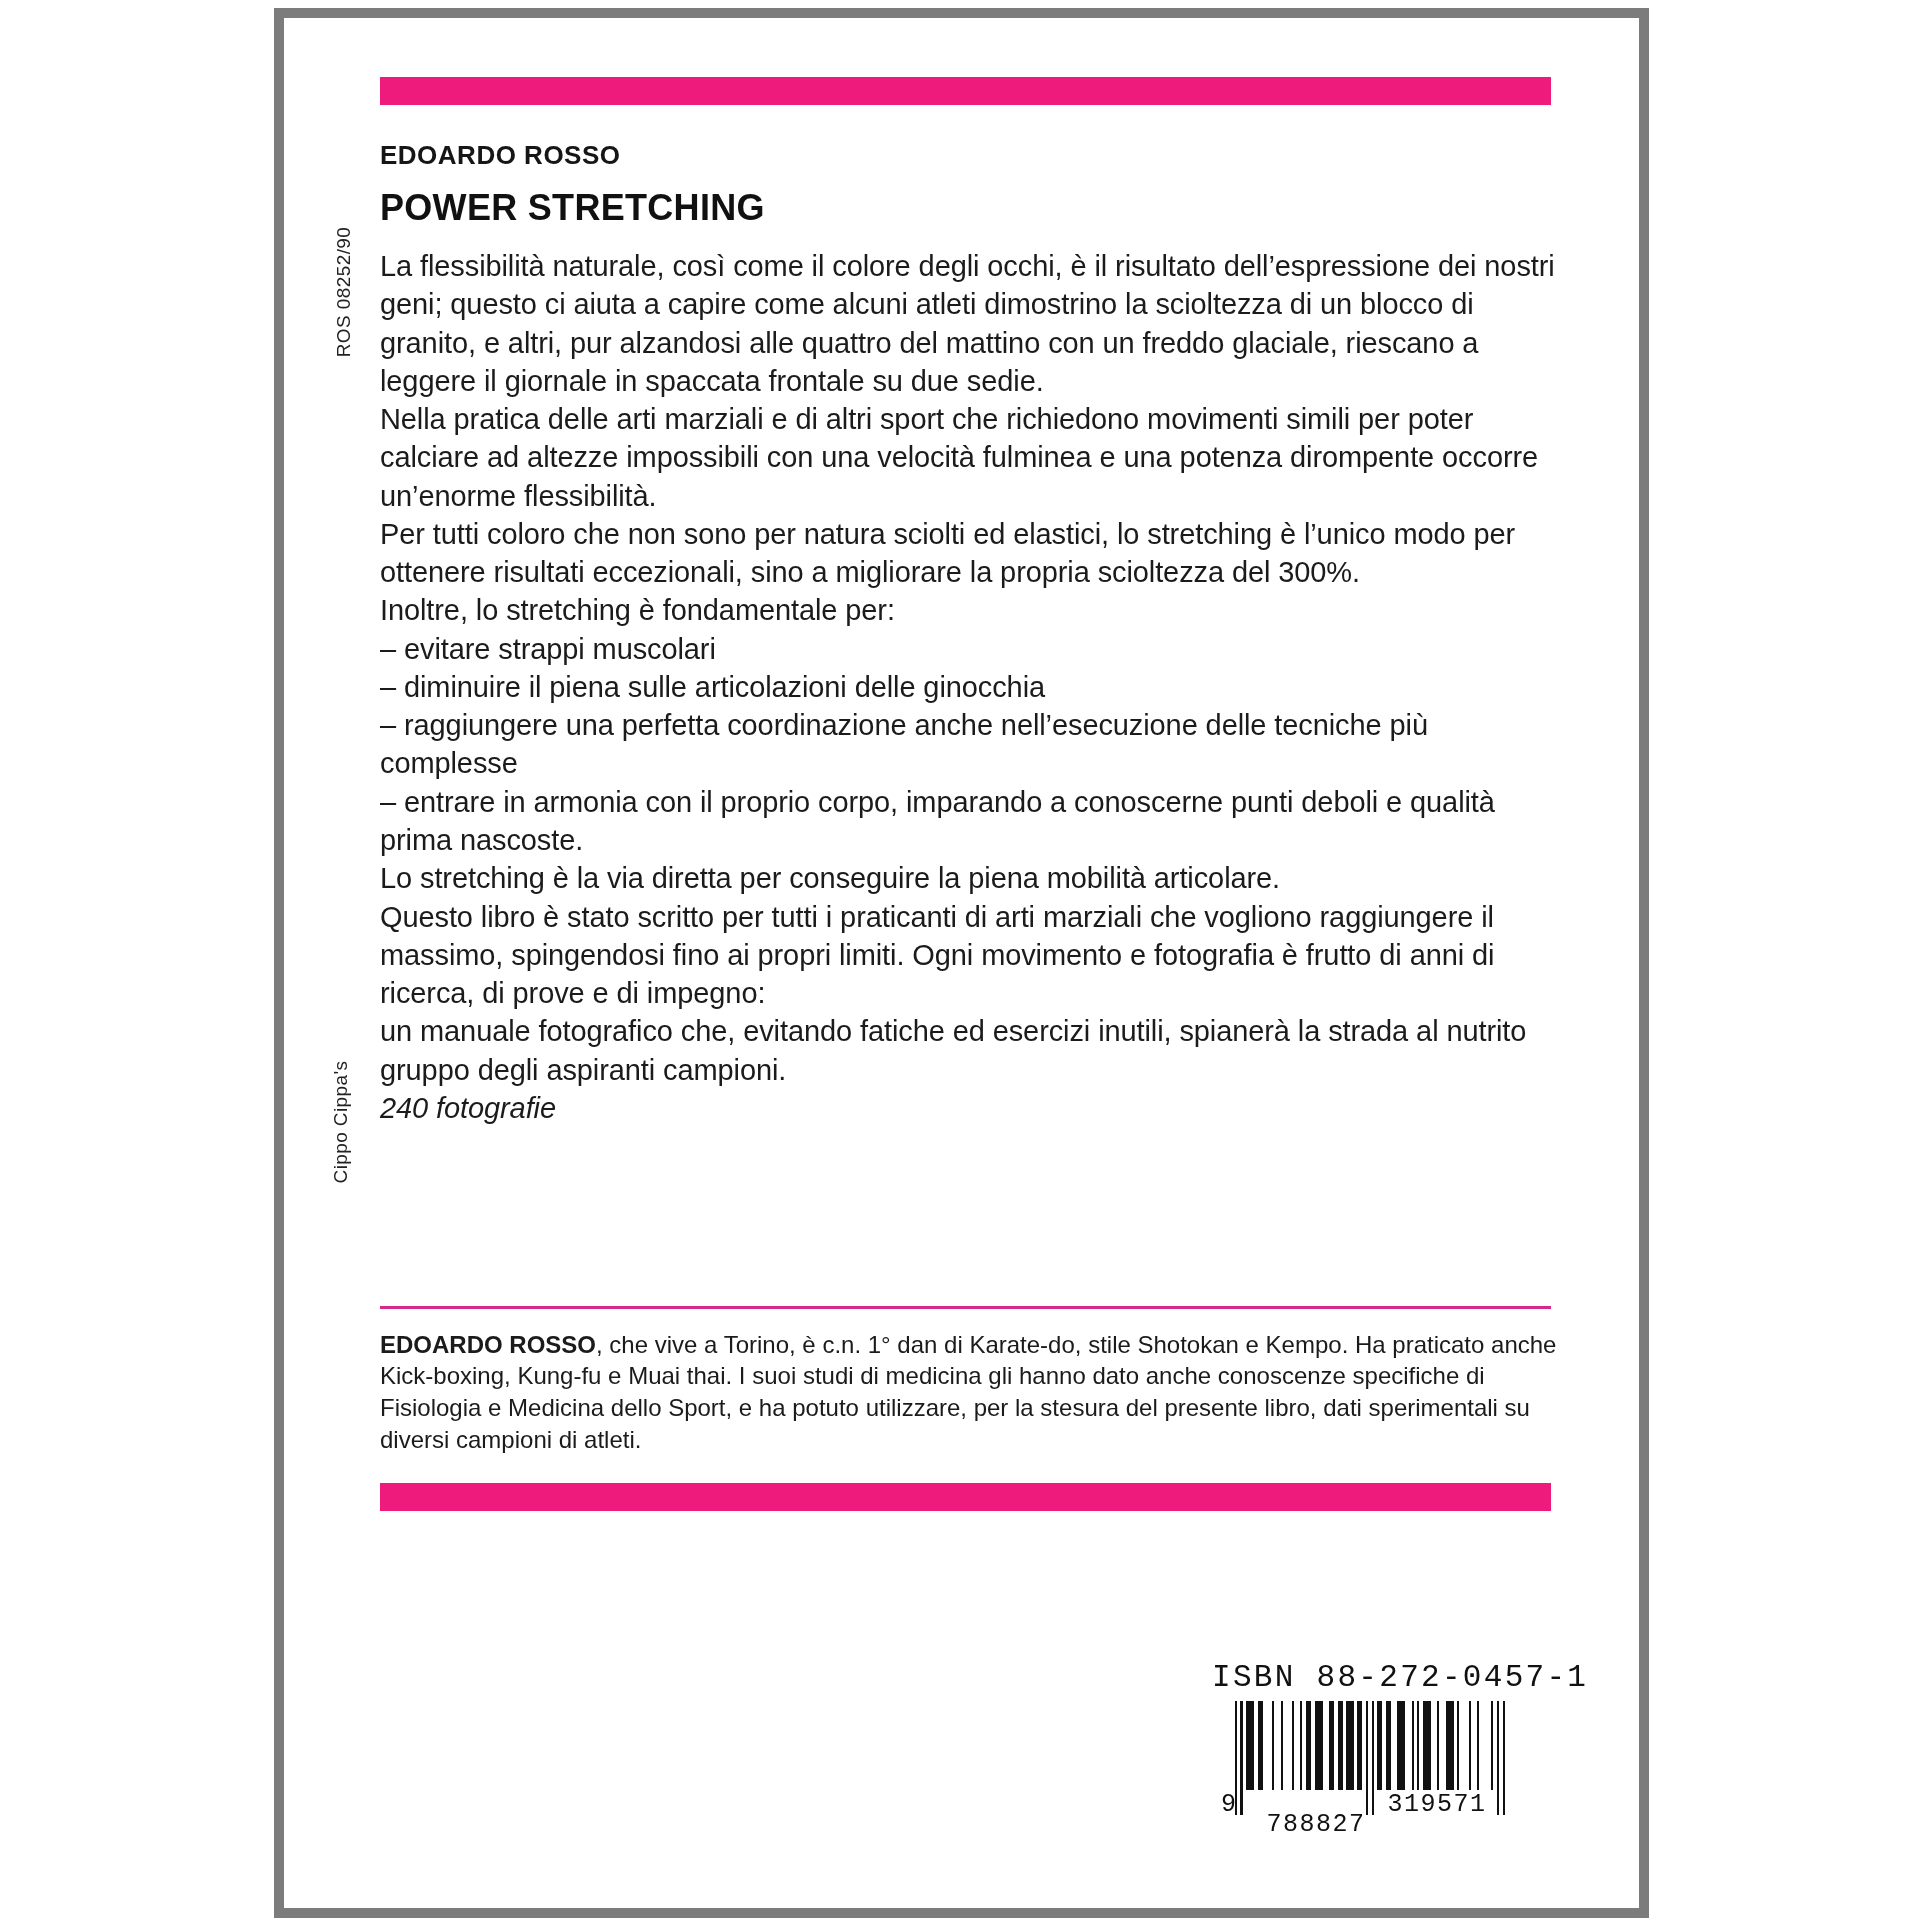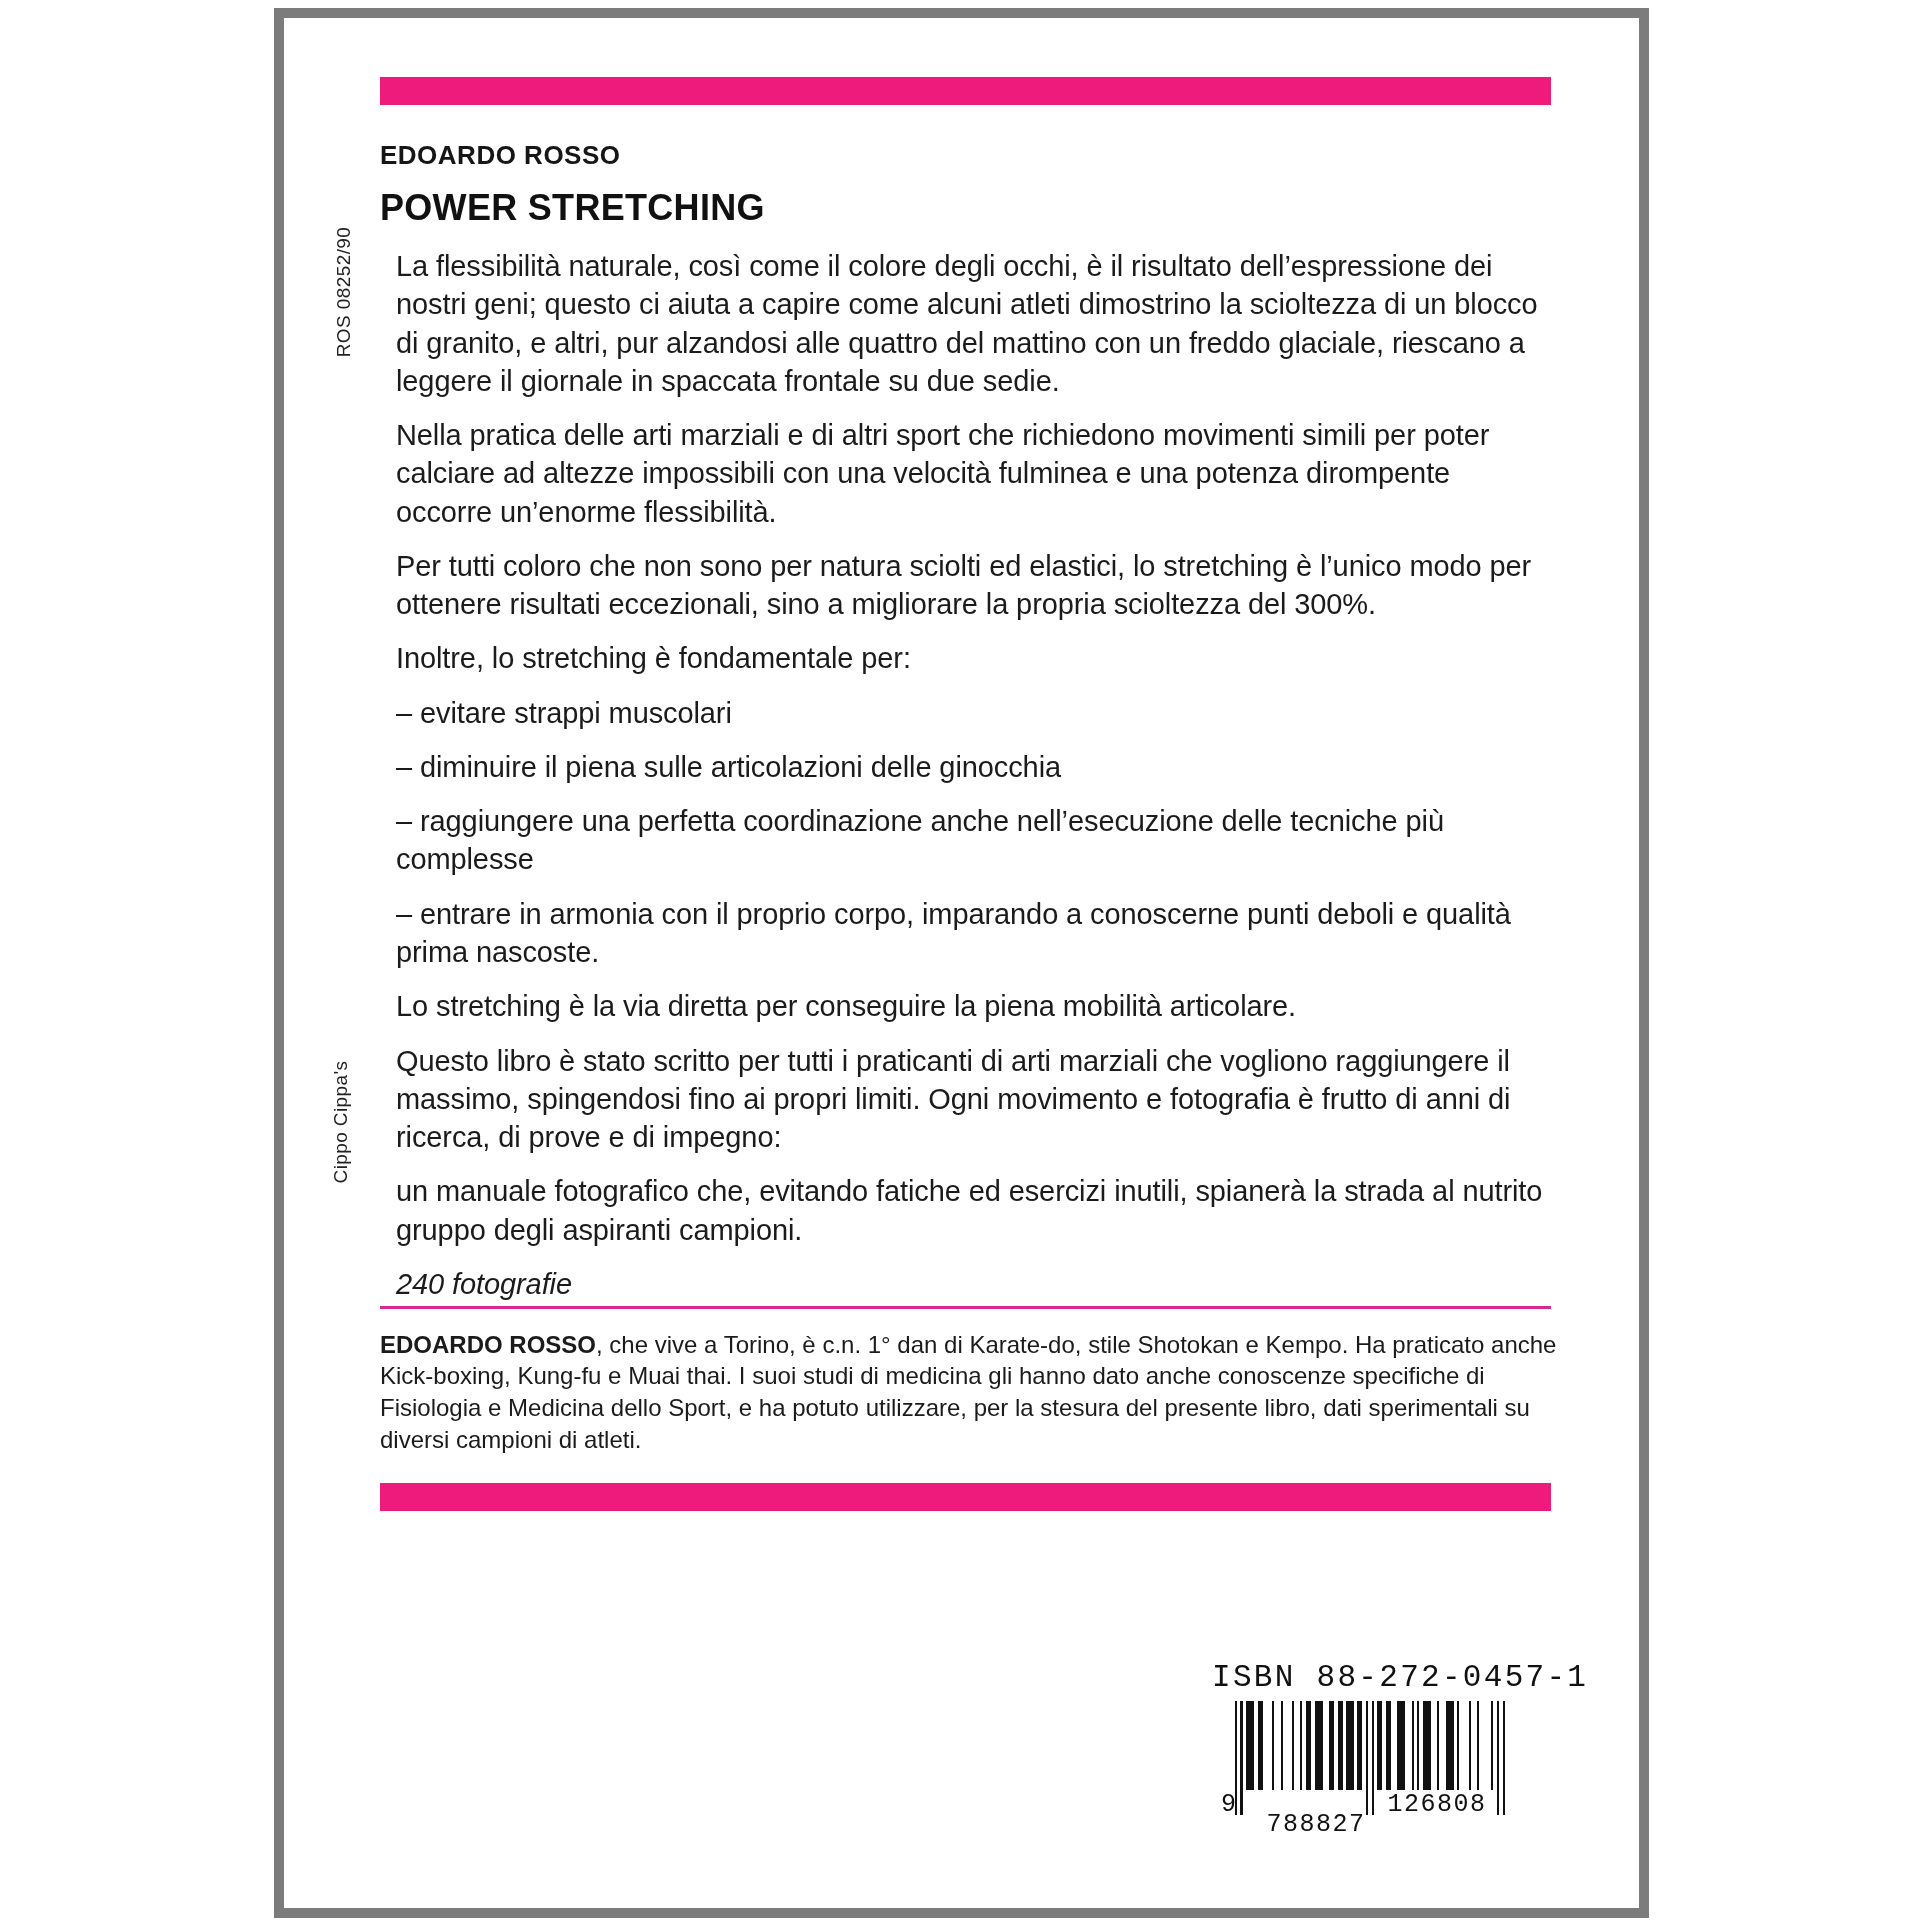--- a/index.html
+++ b/index.html
@@ -121,21 +121,21 @@
     margin-bottom: 25.6px;
   }
 
   .blurb {
     font-size: 29px;
     line-height: 1.32;
     color: #1b1b1b;
     letter-spacing: -0.1px;
   }
   .blurb p {
-    margin: 16px;
+    margin: 0;
   }
   .blurb .italic-line {
     font-style: italic;
   }
 
   
   #author-bio {
     position: absolute;
     left: 96px;
     top: 1311px;
@@ -265,20 +265,20 @@
             <div class="bar" style="left: 222px; width: 2.5px; height: 89px;"></div>
             <div class="bar" style="left: 234px; width: 2.5px; height: 89px;"></div>
             <div class="bar" style="left: 242px; width: 2.5px; height: 89px;"></div>
             <div class="bar" style="left: 256px; width: 2.5px; height: 89px;"></div>
             <div class="bar" style="left: 262px; width: 2.5px; height: 114px;"></div>
             <div class="bar" style="left: 268px; width: 2.5px; height: 114px;"></div>
           </div>
         <div id="barcode-digits">
           <span id="ean-lead">9</span>
           <span id="ean-left">788827</span>
-          <span id="ean-right">126808</span>
+          <span id="ean-right">319571</span>
         </div>
       </div>
 
     </div>
   </div>
 </div>
 
 
 </body></html>

